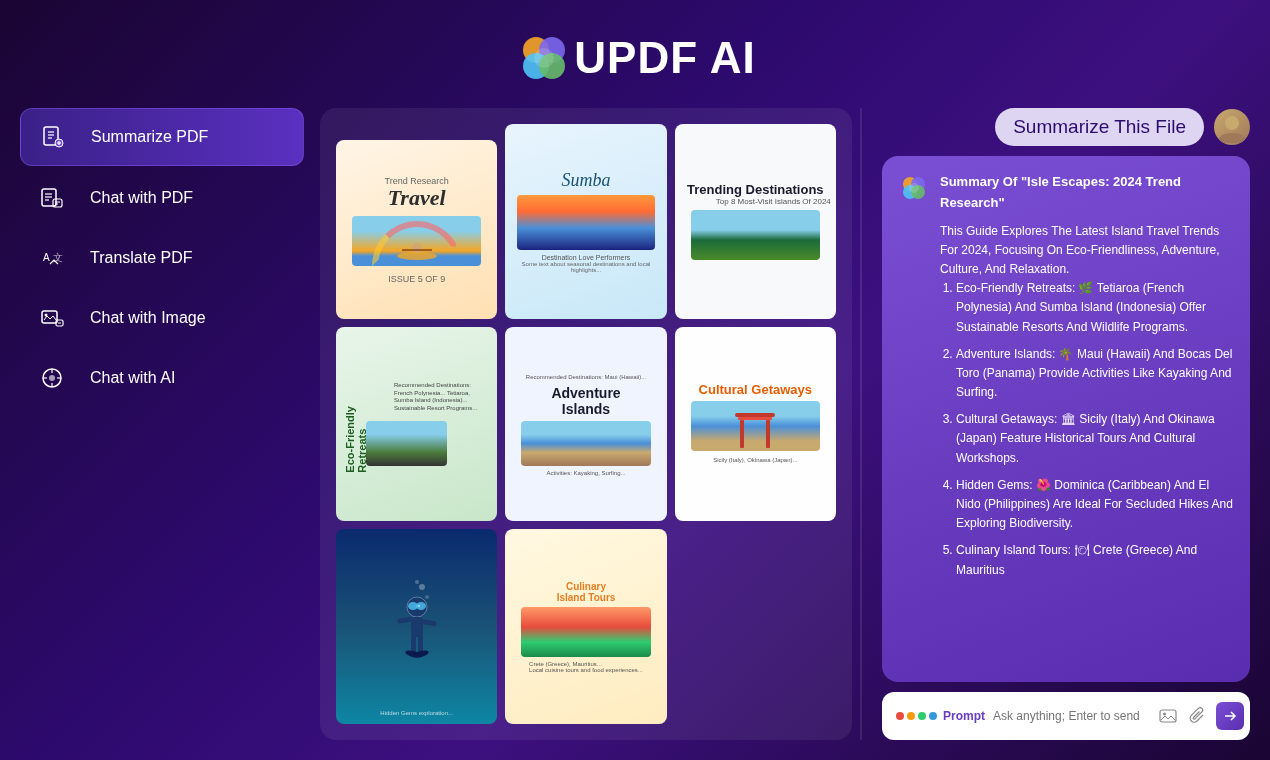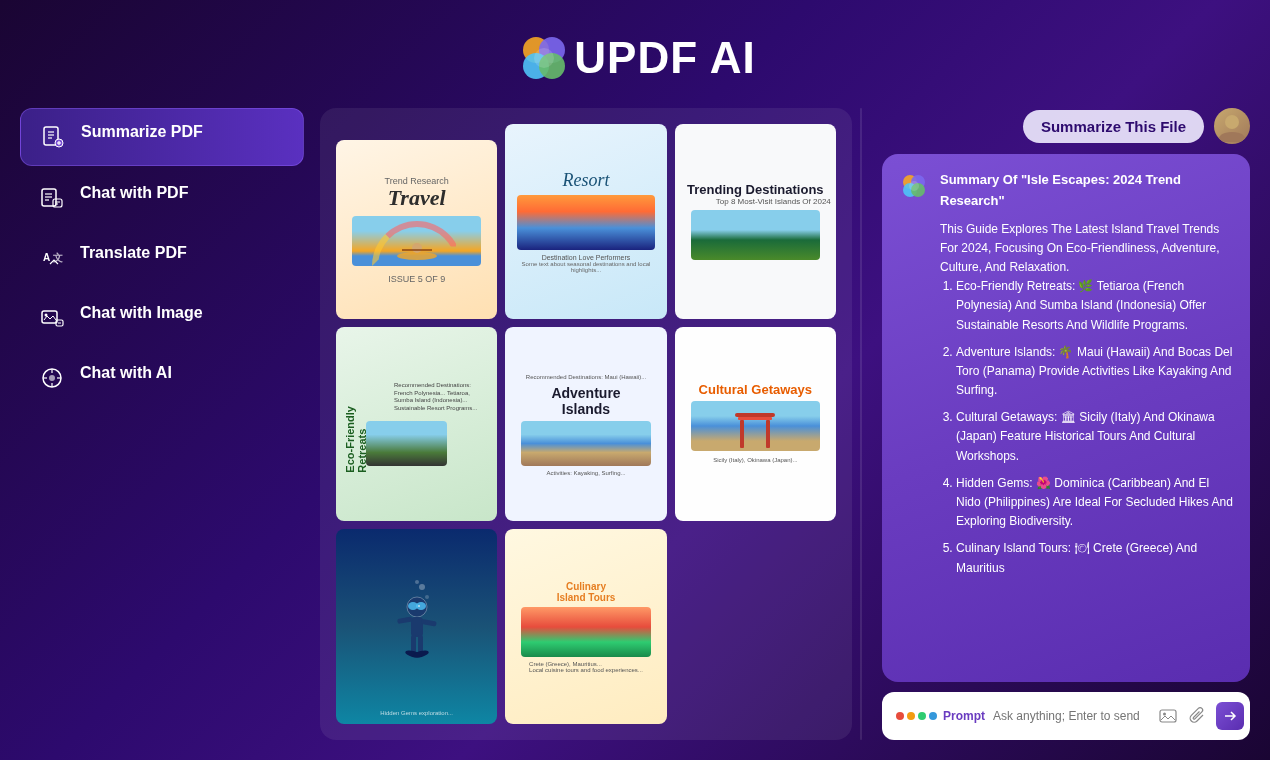--- a/index.html
+++ b/index.html
@@ -42,28 +42,28 @@
     .sidebar {
       width: 300px;
       min-width: 300px;
       display: flex;
       flex-direction: column;
       gap: 4px;
       padding-right: 16px;
     }
     .sidebar-item {
       display: flex;
-      align-items: flex-start;
-      gap: 14px;
+      align-items: center;
+      gap: 24px;
       padding: 14px 18px;
       border-radius: 12px;
       cursor: pointer;
       color: white;
       font-size: 16px;
-      font-weight: 700;
+      font-weight: 400;
       transition: background 0.2s;
     }
     .sidebar-item.active {
       background: linear-gradient(90deg, #3b2088 0%, #5a30c0 100%);
       border: 1px solid rgba(150, 100, 255, 0.4);
     }
     .sidebar-icon {
       width: 28px;
       height: 28px;
       display: flex;
@@ -348,22 +348,22 @@
       align-items: center;
       justify-content: flex-end;
       gap: 10px;
     }
     .summarize-btn {
       background: rgba(240, 235, 255, 0.9);
       color: #2d0a6e;
       border: none;
       border-radius: 20px;
       padding: 8px 18px;
-      font-size: 15px;
-      font-weight: 700;
+      font-size: 19px;
+      font-weight: 400;
       cursor: pointer;
       white-space: nowrap;
     }
     .user-avatar {
       width: 36px;
       height: 36px;
       border-radius: 50%;
       background: linear-gradient(135deg, #c8a96e, #a0785a);
       display: flex;
       align-items: center;
@@ -581,21 +581,21 @@
               <circle cx="25" cy="14" r="5" fill="#d4a66e"></circle>
               <line x1="10" y1="16" x2="40" y2="16" stroke="#8B4513" stroke-width="1.5"></line>
             </svg>
           </div>
           <div class="travel-subtitle">ISSUE 5 OF 9</div>
         </div>
       </div>
 
       <div class="pdf-thumb thumb-season">
         <div class="pdf-thumb-inner">
-          <div class="season-title">Resort</div>
+          <div class="season-title">Sumba</div>
           <div class="season-img"></div>
           <div class="season-text">Destination Love Performers</div>
           <div style="font-size:6px;color:#666;text-align:center;padding:0 6px">Some text about seasonal destinations and local highlights...</div>
         </div>
       </div>
 
       <div class="pdf-thumb thumb-trending">
         <div class="pdf-thumb-inner">
           <div class="trend-title">Trending Destinations</div>
           <div class="trend-subtitle">Top 8 Most-Visit Islands Of 2024</div>

